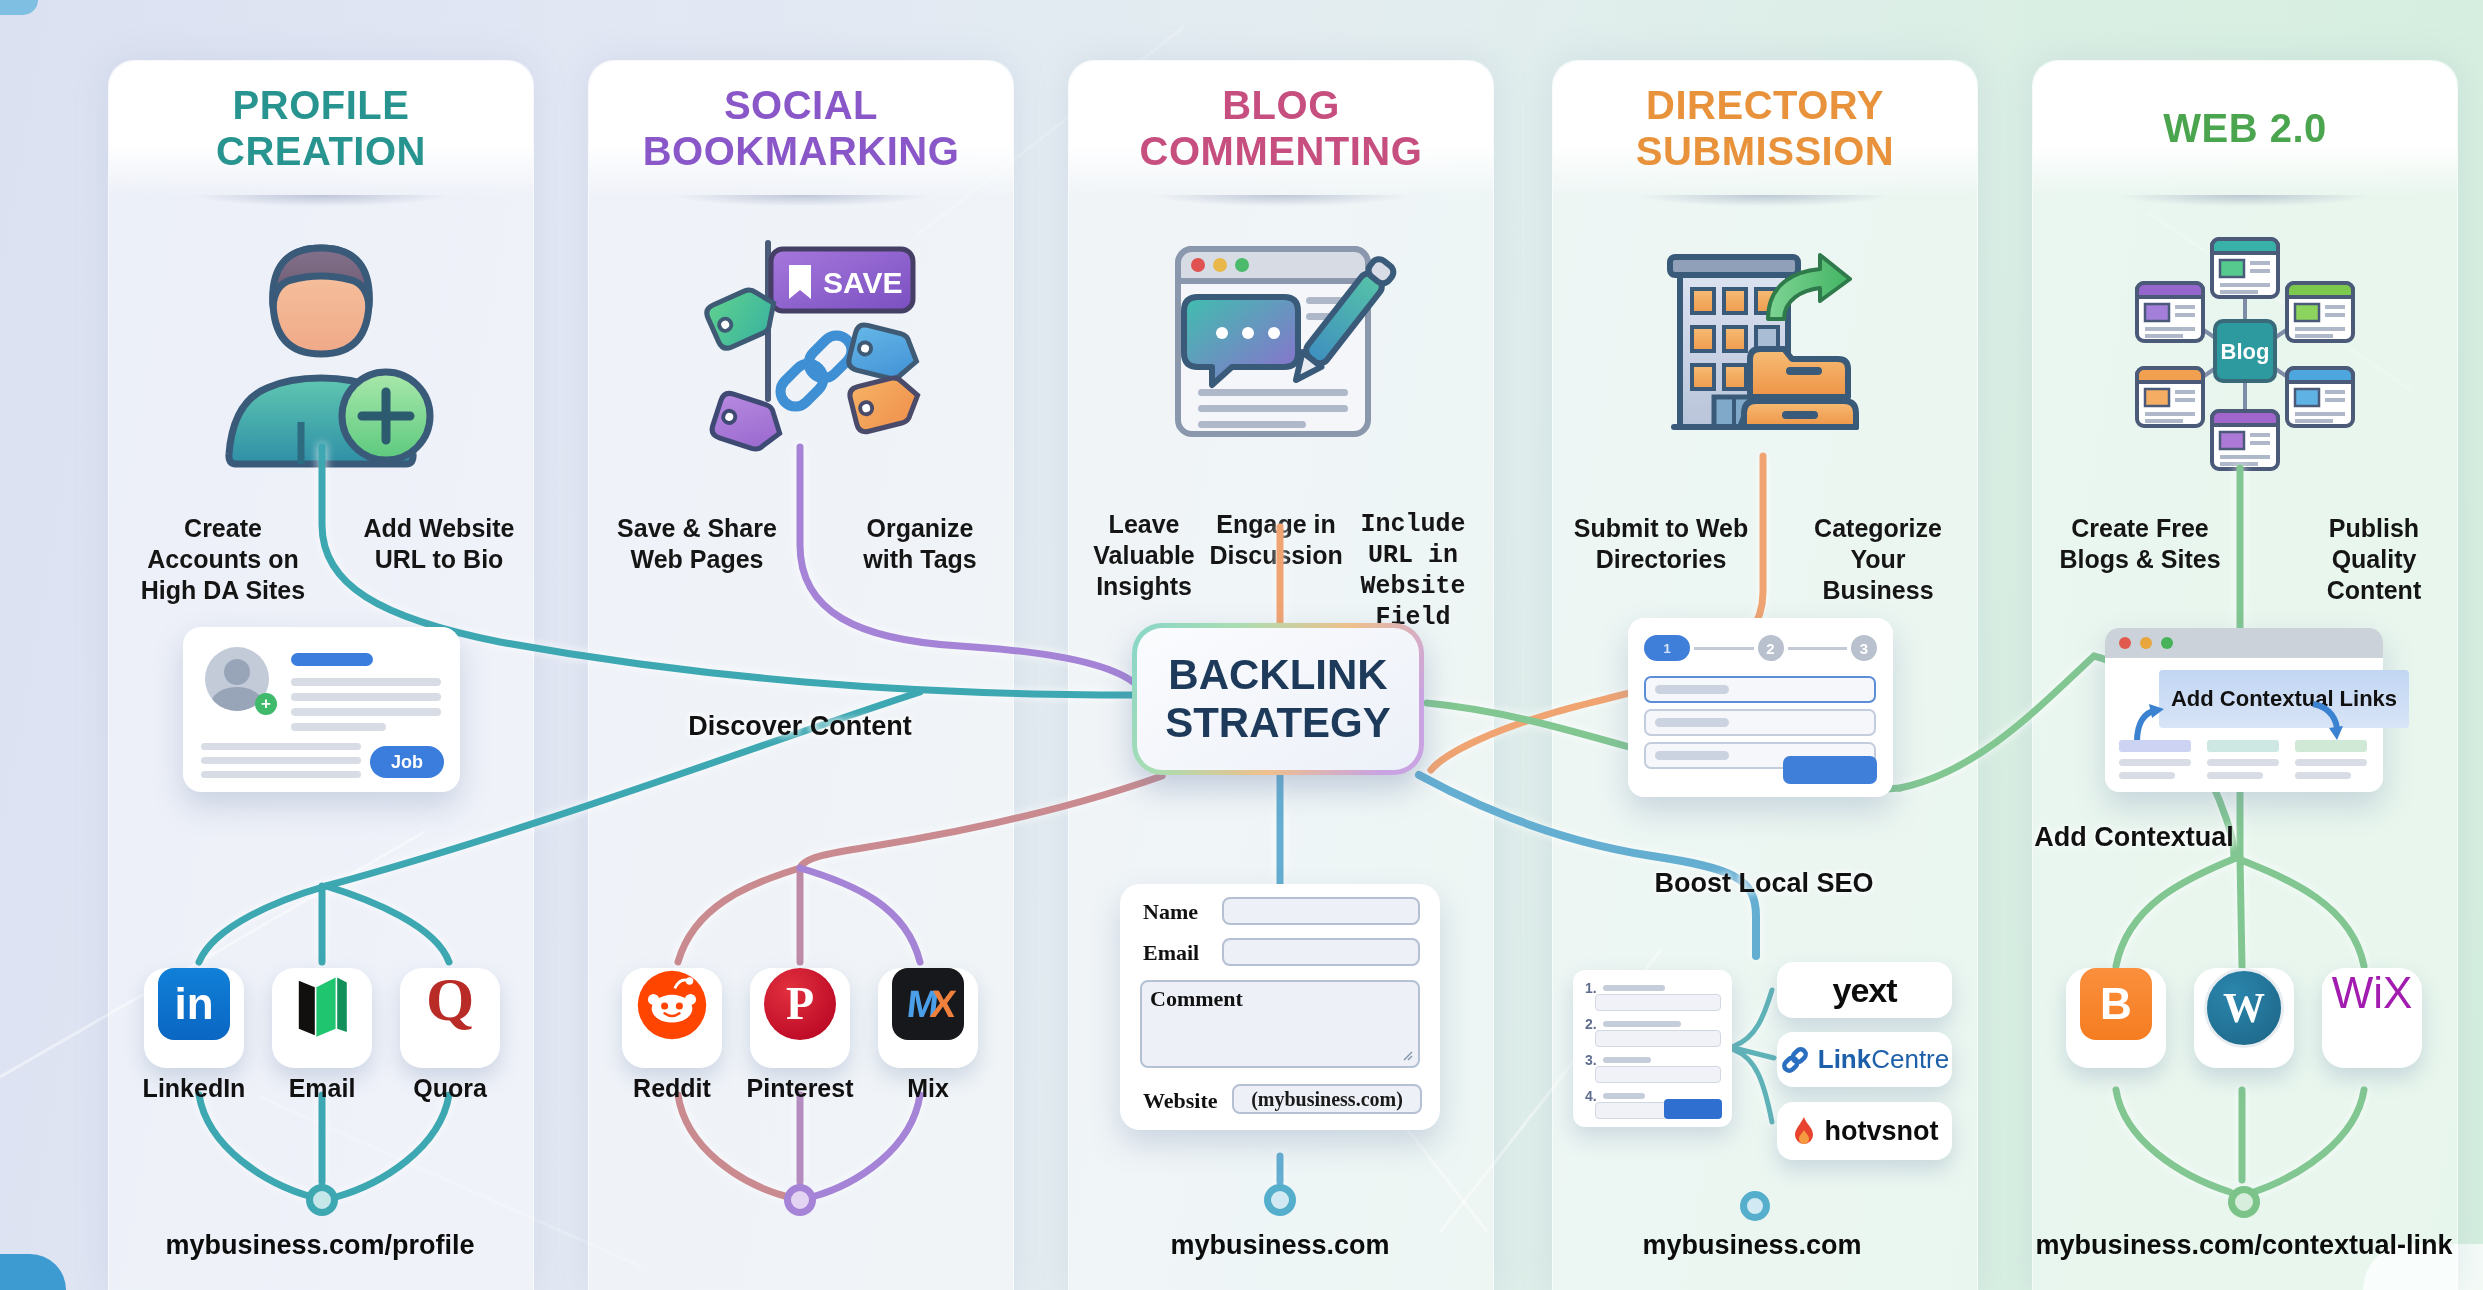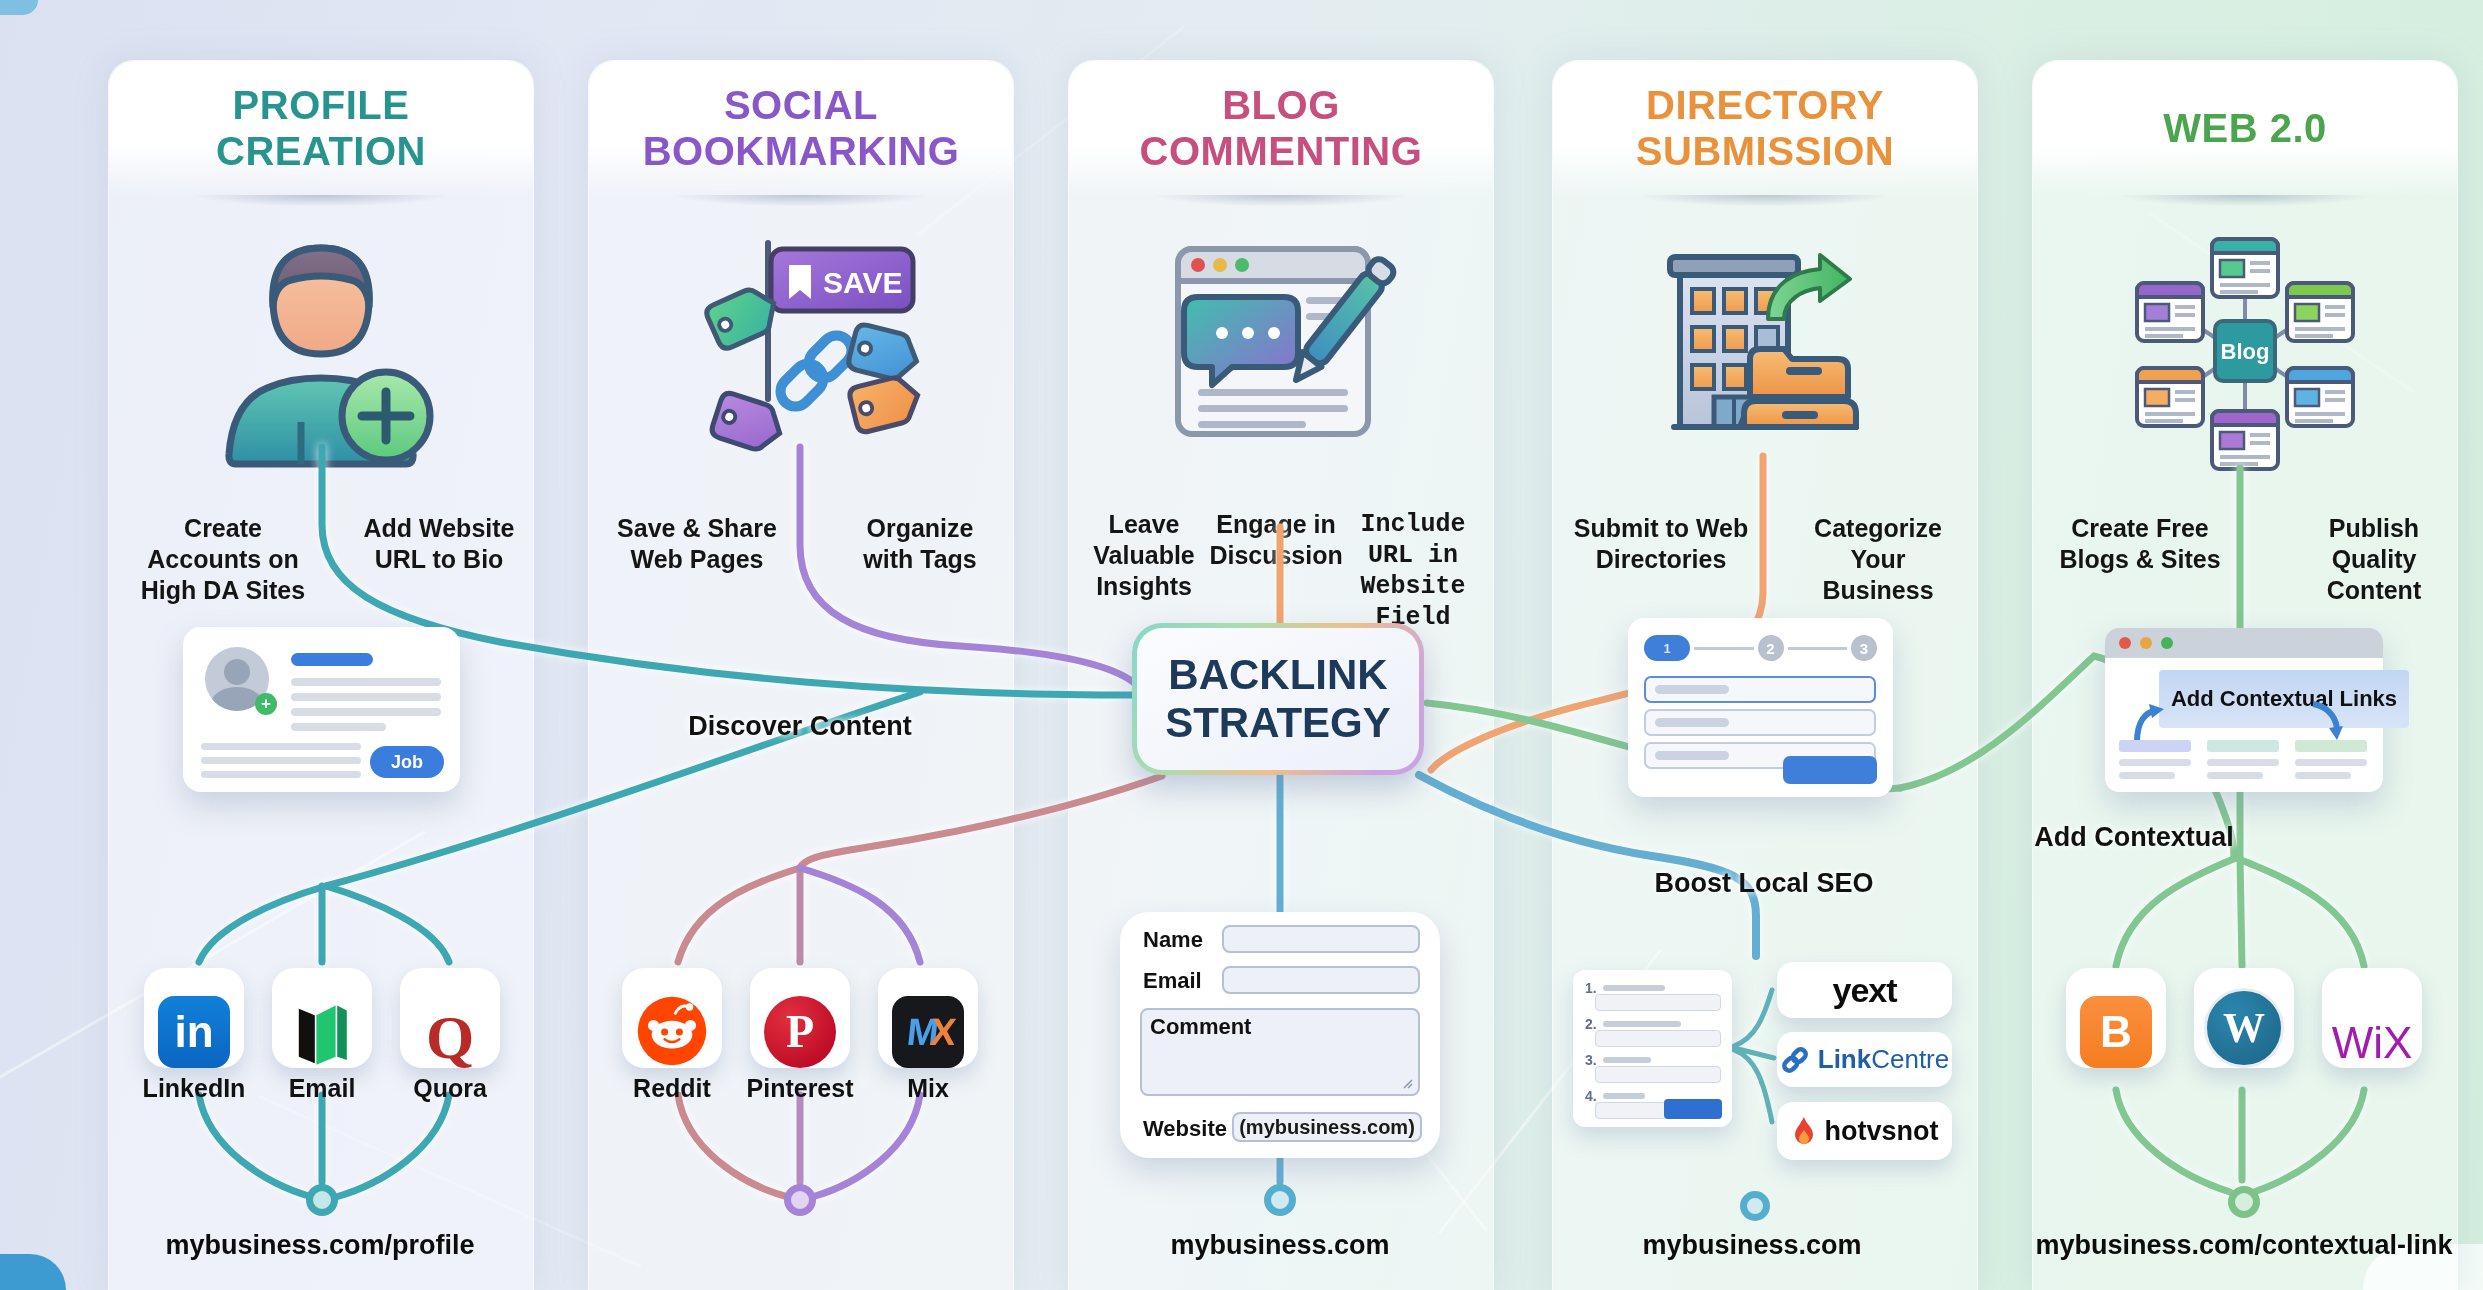--- a/index.html
+++ b/index.html
@@ -30,21 +30,21 @@
   #wires{position:absolute;left:0;top:0;z-index:2;filter:drop-shadow(0 0 5px rgba(255,255,255,.85));}
   .layer3{position:absolute;left:0;top:0;width:100%;height:100%;z-index:3;pointer-events:none;}
   .layer3 > *{pointer-events:auto;}
   
   .card{position:absolute;background:#fff;border-radius:18px;box-shadow:0 14px 30px rgba(120,140,175,.30);}
   .node{position:absolute;width:32px;height:32px;border-radius:50%;box-sizing:border-box;border:7px solid #000;}
   
   .tiles{position:absolute;top:968px;display:flex;gap:28px;}
   .tile-wrap{width:100px;display:flex;flex-direction:column;align-items:center;}
   .tile{width:100px;height:100px;background:#fff;border-radius:22px;box-shadow:0 10px 20px rgba(120,140,175,.28);
-    display:flex;align-items:flex-end;justify-content:center;}
+    display:flex;align-items:flex-start;justify-content:center;}
   .tile-label{margin-top:6px;font-size:25px;font-weight:600;color:#111;}
   .badge{width:72px;height:72px;border-radius:16px;display:flex;align-items:center;justify-content:center;}
   
   #center-box{position:absolute;left:1132px;top:623px;width:292px;height:152px;padding:5px;border-radius:30px;
     background:linear-gradient(120deg,#87d6c9,#a9ddb2 28%,#eec08c 58%,#c9a3e2 88%);
     box-shadow:0 14px 30px rgba(110,130,170,.35);box-sizing:border-box;z-index:3;}
   #center-box-inner{width:100%;height:100%;border-radius:25px;background:linear-gradient(150deg,#fbfcfe,#ecf0f8);
     display:flex;align-items:center;justify-content:center;text-align:center;
     font-size:42px;font-weight:800;color:#1d3a5a;line-height:1.15;}
   
@@ -416,21 +416,21 @@
       <div class="bar" style="position:absolute;left:108px;top:51px;width:150px;height:8px;"></div>
       <div class="bar" style="position:absolute;left:108px;top:66px;width:150px;height:8px;"></div>
       <div class="bar" style="position:absolute;left:108px;top:81px;width:150px;height:8px;"></div>
       <div class="bar" style="position:absolute;left:108px;top:96px;width:95px;height:8px;"></div>
       <div class="bar" style="position:absolute;left:18px;top:116px;width:160px;height:7px;"></div>
       <div class="bar" style="position:absolute;left:18px;top:130px;width:160px;height:7px;"></div>
       <div class="bar" style="position:absolute;left:18px;top:144px;width:160px;height:7px;"></div>
       <div style="position:absolute;right:16px;bottom:14px;width:74px;height:32px;border-radius:16px;background:#3b7ddd;color:#fff;font-size:18px;font-weight:700;display:flex;align-items:center;justify-content:center;">Job</div>
     </div>
 
-    <div class="card" style="left:1120px;top:912px;width:320px;height:246px;border-radius:29px;">
+    <div class="card" style="left:1120px;top:884px;width:320px;height:246px;border-radius:20px;font-family:Liberation Serif, serif;">
       <div class="f-label" style="left:23px;top:15px;">Name</div>
       <div class="f-input" style="left:102px;top:13px;width:198px;height:28px;"></div>
       <div class="f-label" style="left:23px;top:56px;">Email</div>
       <div class="f-input" style="left:102px;top:54px;width:198px;height:28px;"></div>
       <div class="f-input" style="left:20px;top:96px;width:280px;height:88px;">
         <div class="f-label" style="left:8px;top:4px;">Comment</div>
         <svg width="12" height="12" style="position:absolute;right:4px;bottom:4px;">
             <path d="M2,10 L10,2 M6,10 L10,6" stroke="#8a97ad" stroke-width="1.5"></path>
           </svg>
       </div>

